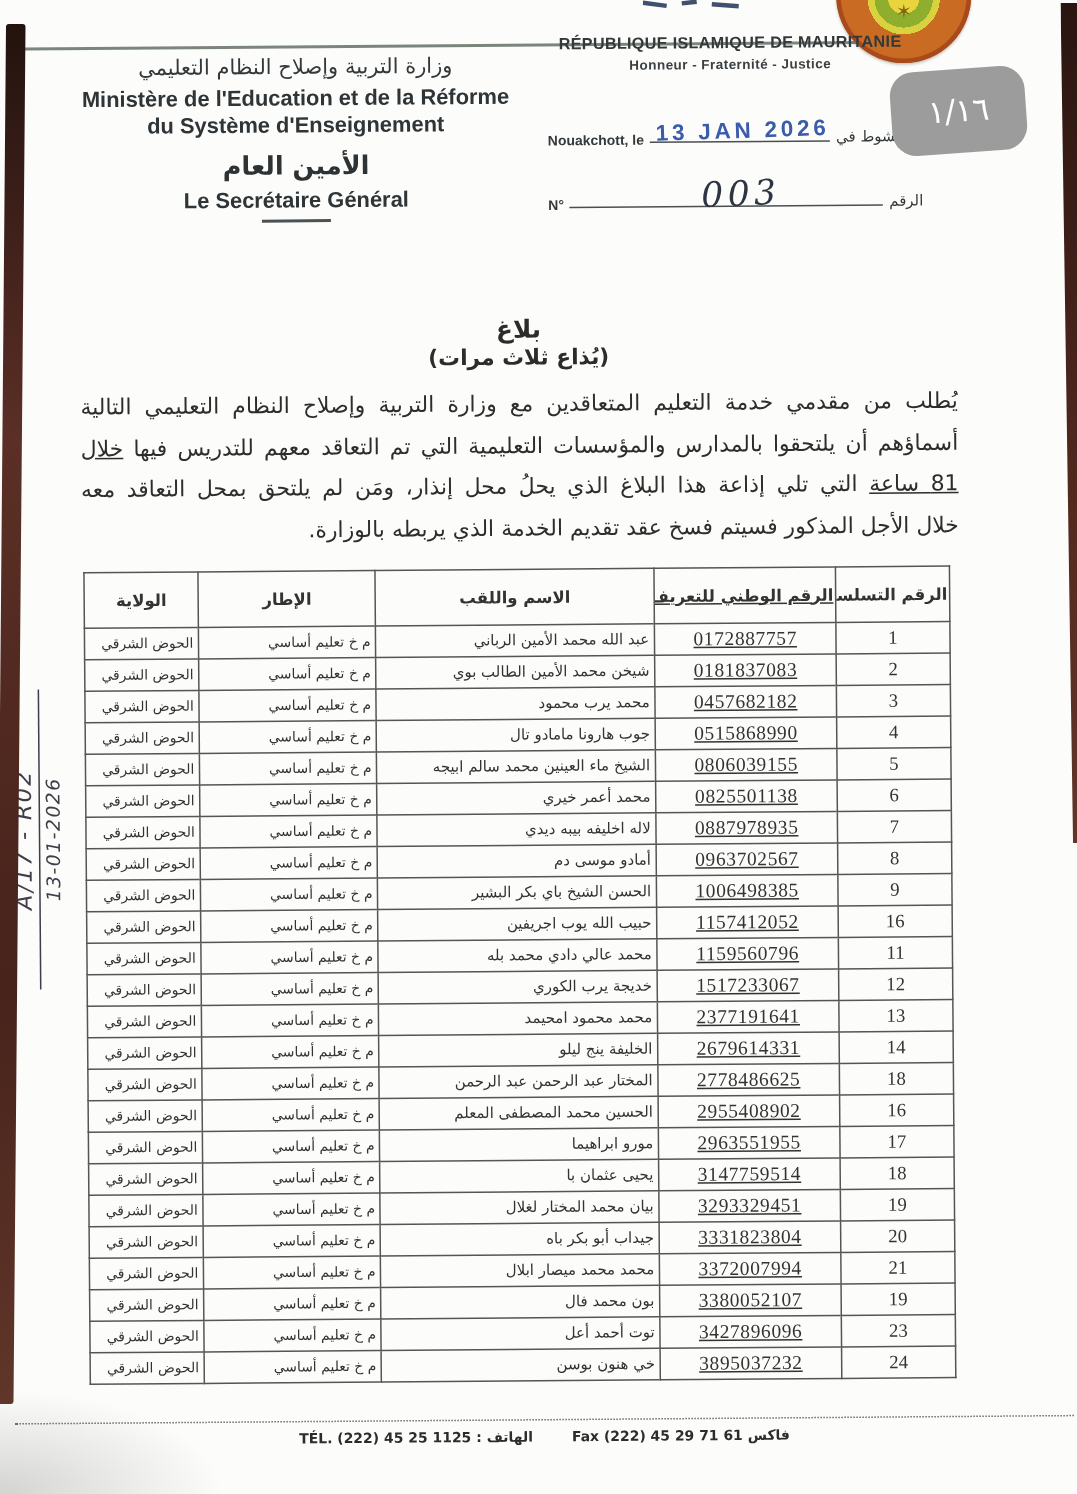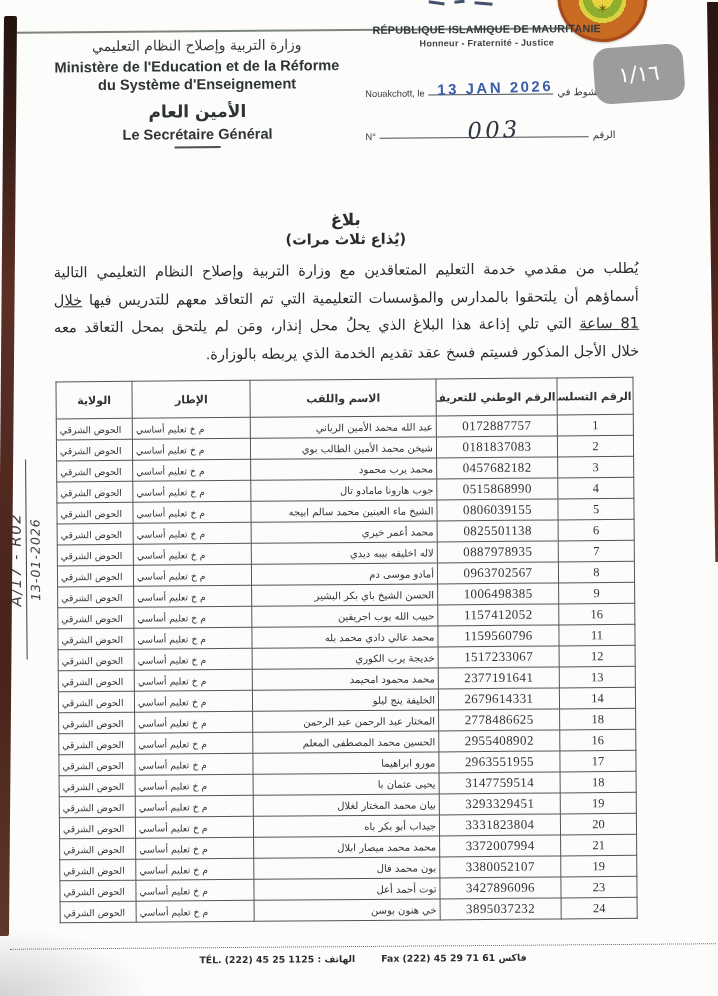--- a/index.html
+++ b/index.html
@@ -47,21 +47,21 @@
   .hdr-right{position:absolute;left:352px;top:24px;width:276px;text-align:center;}
   .hdr-right .rep{font-family:"Liberation Sans",sans-serif;font-size:10.8px;font-weight:bold;
     color:#33383b;letter-spacing:.2px;}
   .hdr-right .motto{font-family:"Liberation Sans",sans-serif;font-size:9px;font-weight:bold;
     color:#3c4144;margin-top:3px;letter-spacing:.3px;}
 
   .fill-line{flex:1;border-bottom:1.4px solid #4a4f52;margin:0 4px 3px 4px;}
   .place-line,.num-line{position:absolute;left:368px;width:250px;display:flex;align-items:flex-end;}
   .place-line{top:88px;}
   .num-line{top:131px;}
-  .lab-fr{font-family:"Liberation Sans",sans-serif;font-size:9.3px;font-weight:normal;color:#34393c;}
+  .lab-fr{font-family:"Liberation Sans",sans-serif;font-size:9.3px;font-weight:bold;color:#34393c;}
   .lab-ar{font-size:10px;color:#34393c;direction:rtl;}
   .stamp{position:absolute;left:72px;top:-8px;font-family:"Liberation Sans",sans-serif;
     font-size:15px;font-weight:bold;color:#3a5cab;letter-spacing:2.5px;transform:rotate(-1.5deg);
     white-space:nowrap;}
   .handnum{position:absolute;left:102px;top:-13px;font-family:"DejaVu Serif",serif;font-style:italic;
     font-size:23px;color:#2e3542;letter-spacing:3px;transform:rotate(-2deg);}
 
   
   .annot{position:absolute;left:-72px;top:535px;width:200px;height:44px;transform:rotate(-90deg);
     text-align:center;color:#413c49;font-style:italic;}
@@ -78,28 +78,28 @@
   .para .j{text-align:justify;text-align-last:justify;white-space:normal;}
   .para .u{text-decoration:underline;}
 
   
   table.roster{position:absolute;left:56px;top:379px;width:578px;border-collapse:collapse;
     direction:rtl;table-layout:fixed;}
   table.roster th,table.roster td{border:1px solid #555;overflow:hidden;white-space:nowrap;}
   table.roster th{height:34px;font-size:11px;font-weight:bold;color:#333;text-align:center;}
   table.roster td{height:20px;padding:0 3px;color:#333;}
   .c-serial{width:13%;}
-  .c-id{width:21%;}
+  .c-id{width:21%;text-decoration:underline;}
   .c-name{width:32.5%;}
   .c-cadre{width:20.5%;}
   .c-wilaya{width:13%;}
   td.c-serial{font-family:"Liberation Serif",serif;font-size:12.5px;text-align:center;color:#222;}
   td.c-id{font-family:"Liberation Serif",serif;font-size:13px;text-align:center;letter-spacing:.4px;color:#1f1f1f;margin-left:32px;}
   td.c-name{font-size:10px;text-align:right;padding-right:6px;color:#3a3a3a;}
-  td.c-cadre,td.c-wilaya{font-size:9.3px;text-align:left;color:#444;}
+  td.c-cadre,td.c-wilaya{font-size:9.3px;text-align:right;color:#444;}
 
   
   .foot-rule{position:absolute;left:6px;top:946px;width:706px;border-top:1.6px dotted #6b6b6b;}
   .foot{position:absolute;left:0;top:953px;width:100%;display:flex;justify-content:center;gap:26px;
     font-size:9.3px;font-weight:bold;color:#2c2c2c;}
 </style>
 </head>
 <body>
 
 <div class="stage">

